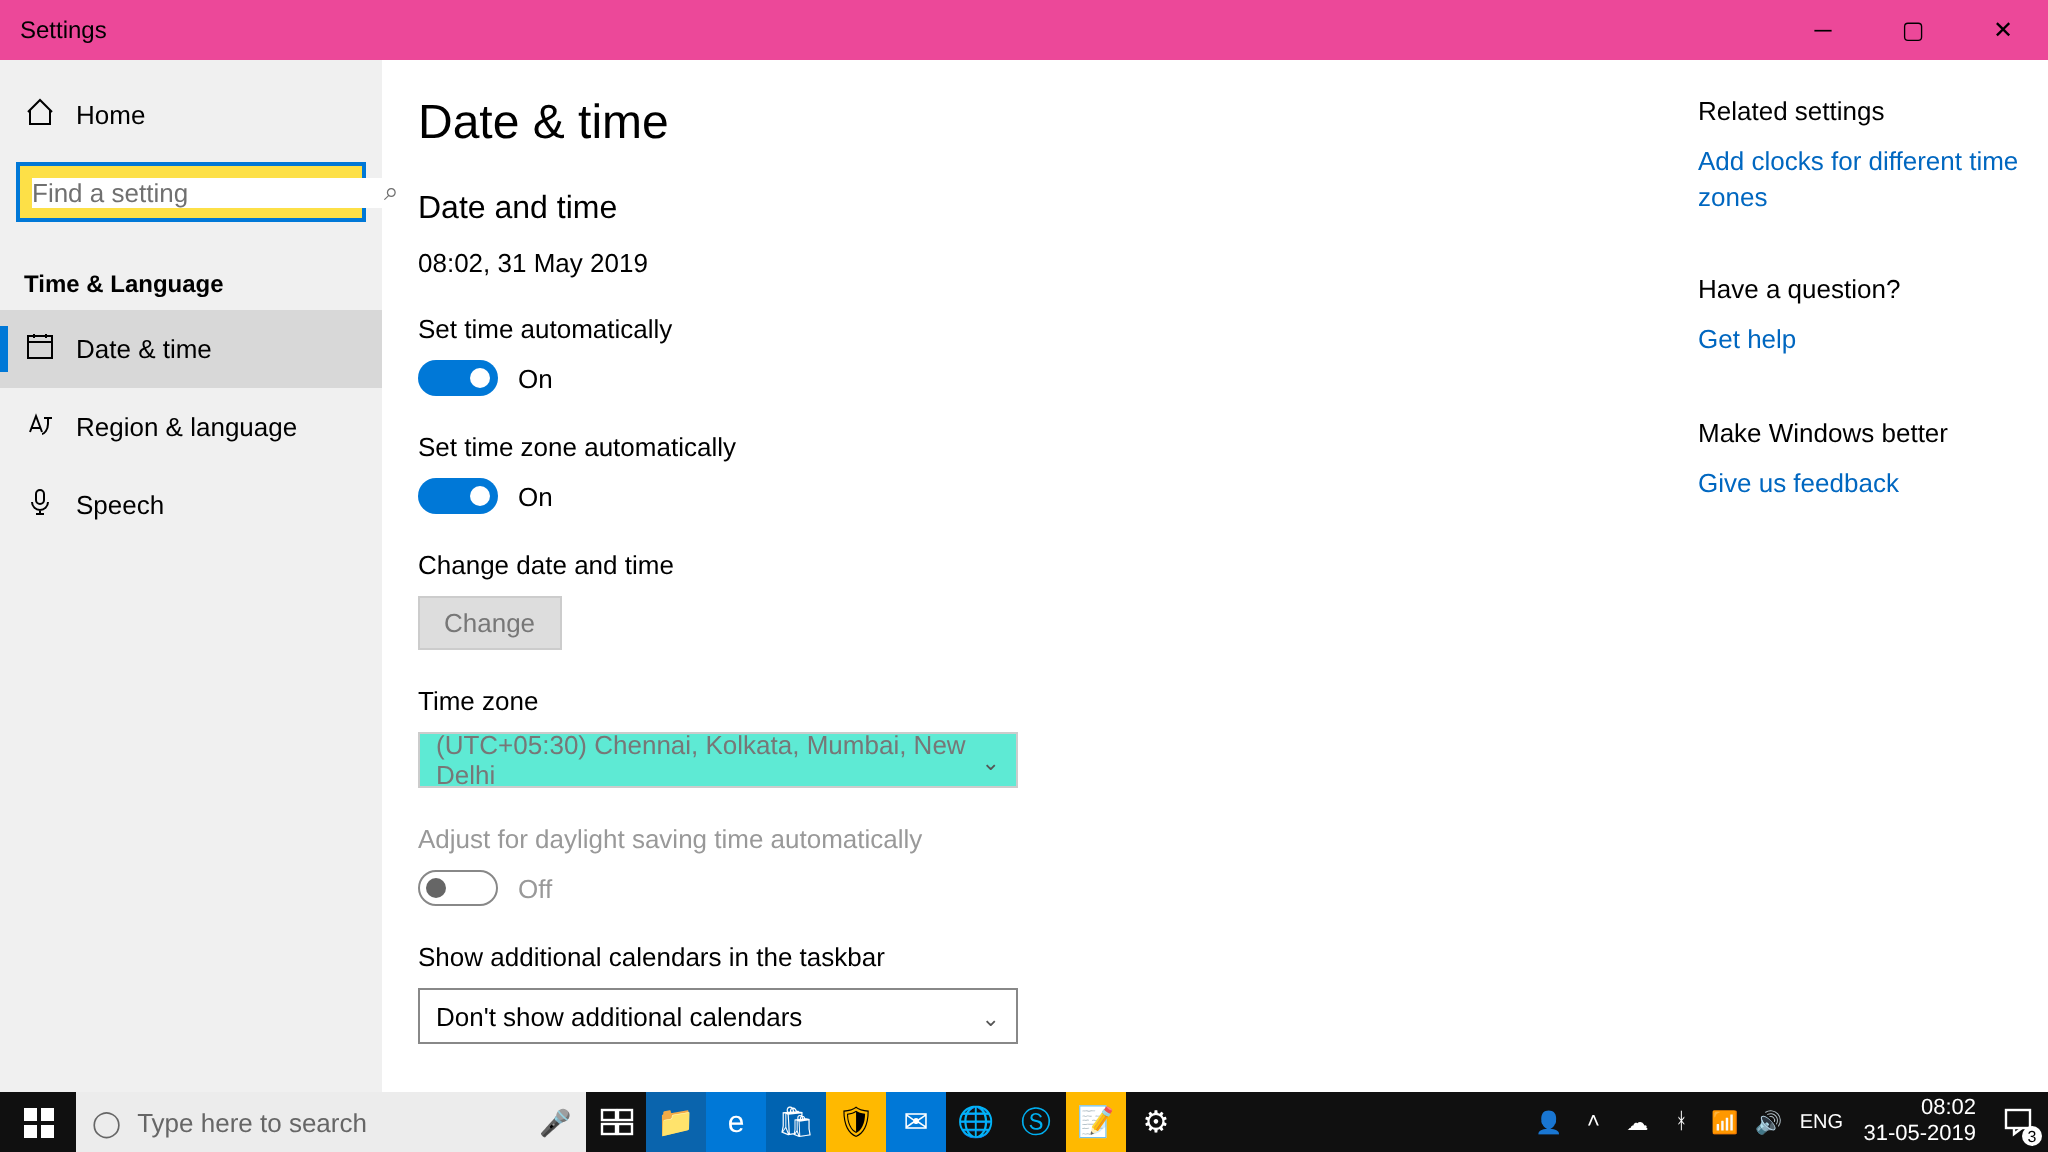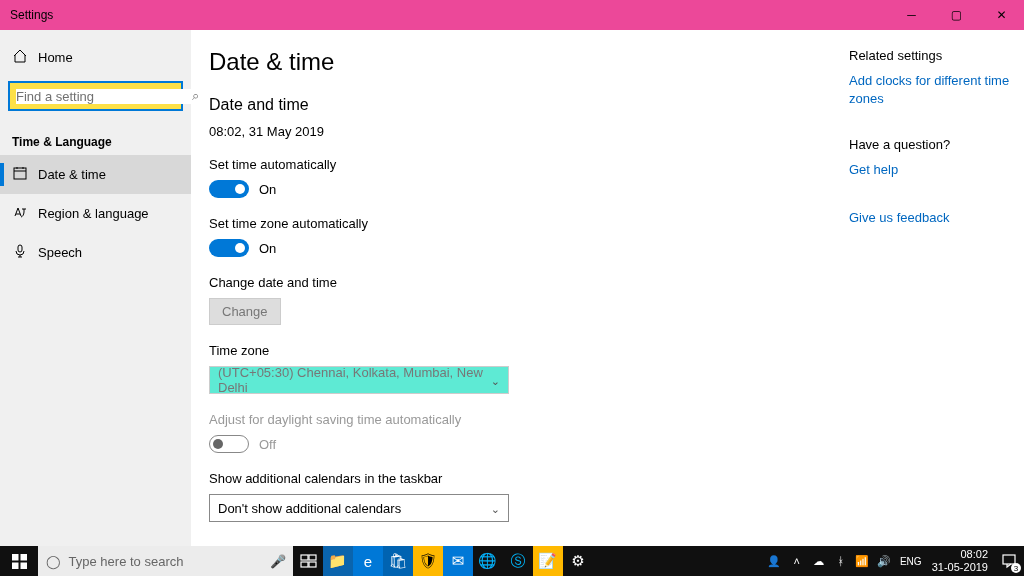--- a/index.html
+++ b/index.html
@@ -165,20 +165,21 @@
       <div class="side-panel">
         <div class="sp-sect">
           <div class="sp-head">Related settings</div>
           <a class="link">Add clocks for different time zones</a>
         </div>
         <div class="sp-sect">
           <div class="sp-head">Have a question?</div>
           <a class="link">Get help</a>
         </div>
         <div class="sp-sect">
+          <div class="sp-head">Make Windows better</div>
           <a class="link">Give us feedback</a>
         </div>
       </div>
     </div>
   </div>
 </div>
 
 <div class="taskbar">
   <div class="tb-start">
     <svg width="15" height="15" viewBox="0 0 15 15" fill="#fff">

